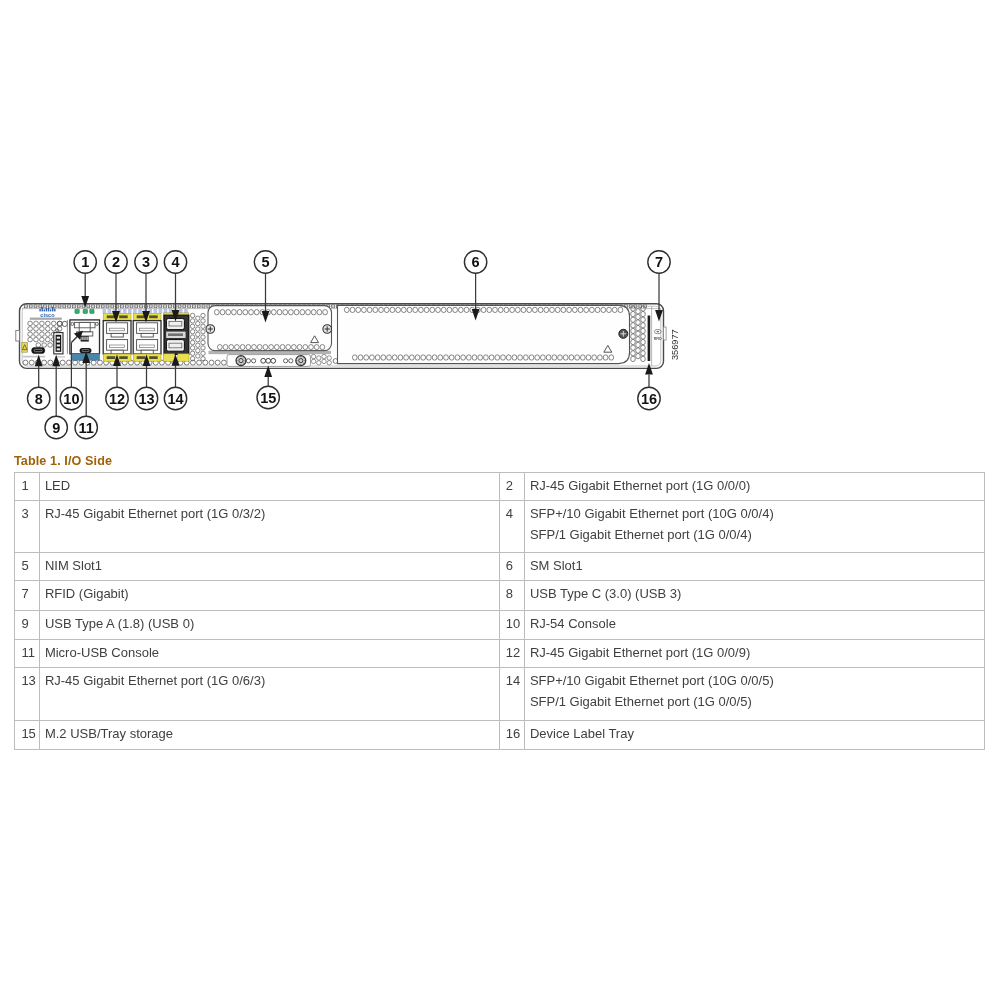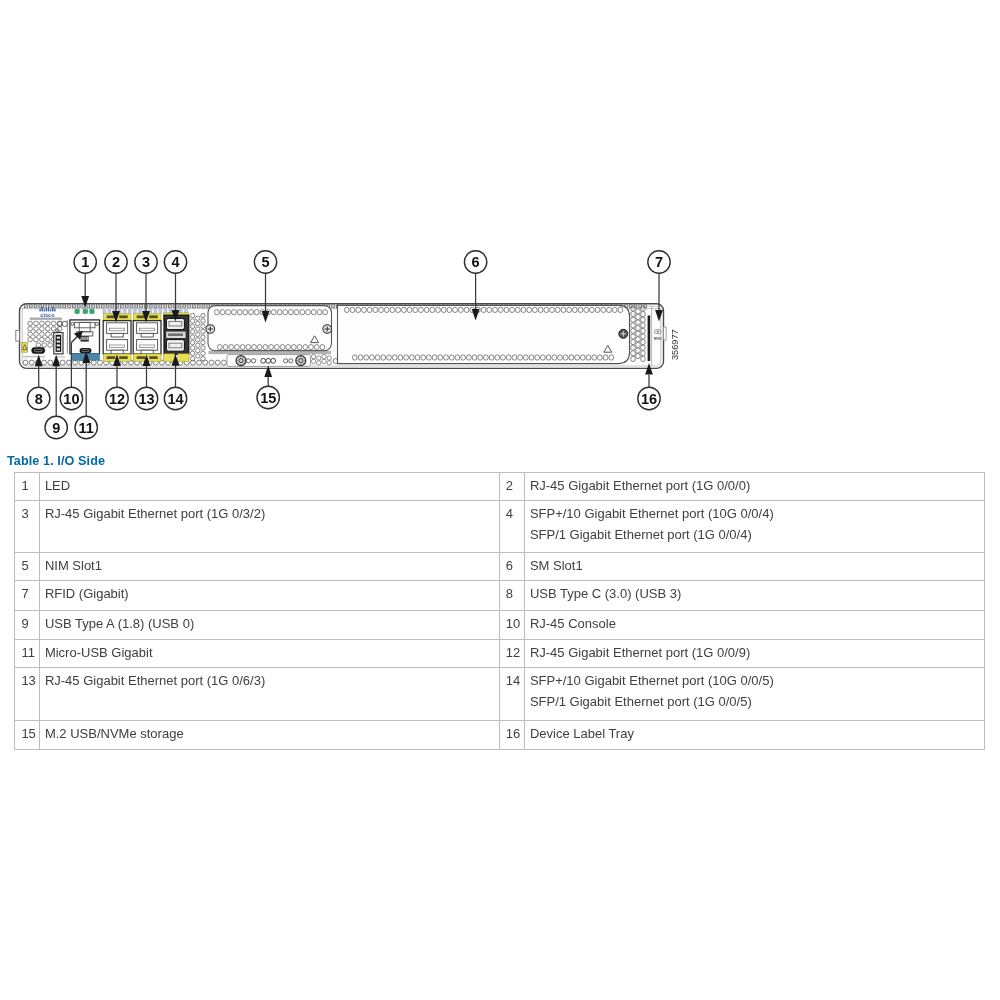--- a/index.html
+++ b/index.html
@@ -1,18 +1,18 @@
 <!DOCTYPE html>
 <html><head>
 <meta charset="utf-8">
 <style>
   html,body { margin:0; padding:0; background:#ffffff; width:1000px; height:1000px; overflow:hidden; }
   body { font-family:"Liberation Sans", sans-serif; }
   #fig { position:absolute; left:0; top:0; }
-  h4.cap { position:absolute; left:7px; top:454px; margin:0; font-size:12.6px; font-weight:bold; color:#0369a1; letter-spacing:0.1px; }
+  h4.cap { position:absolute; left:14px; top:454px; margin:0; font-size:12.6px; font-weight:bold; color:#a16207; letter-spacing:0.1px; }
   table.t { position:absolute; left:14.4px; top:472px; width:970px; border-collapse:collapse; table-layout:fixed; font-size:13px; color:#404040; }
   table.t td { border:1px solid #bdbdbd; padding:2px 5px 4px 5px; line-height:21px; vertical-align:top; }
   table.t td.n { padding-left:6px; }
   col.c1 { width:24.5px; }
   col.c2 { width:459.8px; }
   col.c3 { width:25.2px; }
   col.c4 { width:460.5px; }
 </style>
 </head>
 <body>
@@ -658,34 +658,34 @@
 <tr style="height:30px">
         <td class="n">7</td>
         <td>RFID (Gigabit)</td>
         <td class="n">8</td>
         <td>USB Type C (3.0) (USB 3)</td>
       </tr>
 <tr style="height:29px">
         <td class="n">9</td>
         <td>USB Type A (1.8) (USB 0)</td>
         <td class="n">10</td>
-        <td>RJ-45 Console</td>
+        <td>RJ-54 Console</td>
       </tr>
 <tr style="height:28px">
         <td class="n">11</td>
-        <td>Micro-USB Gigabit</td>
+        <td>Micro-USB Console</td>
         <td class="n">12</td>
         <td>RJ-45 Gigabit Ethernet port (1G 0/0/9)</td>
       </tr>
 <tr style="height:53px">
         <td class="n">13</td>
         <td>RJ-45 Gigabit Ethernet port (1G 0/6/3)</td>
         <td class="n">14</td>
         <td>SFP+/10 Gigabit Ethernet port (10G 0/0/5)<br>SFP/1 Gigabit Ethernet port (1G 0/0/5)</td>
       </tr>
 <tr style="height:29px">
         <td class="n">15</td>
-        <td>M.2 USB/NVMe storage</td>
+        <td>M.2 USB/Tray storage</td>
         <td class="n">16</td>
         <td>Device Label Tray</td>
       </tr>
 </tbody>
   </table>
 
 </body></html>

